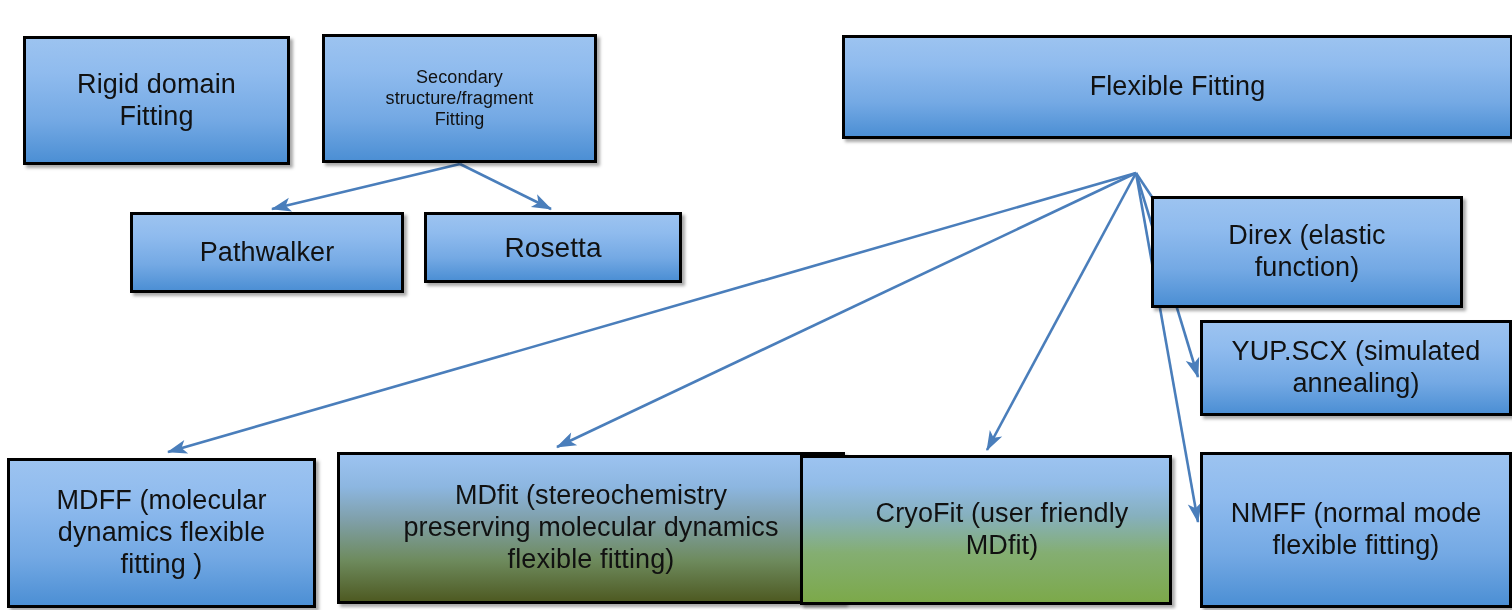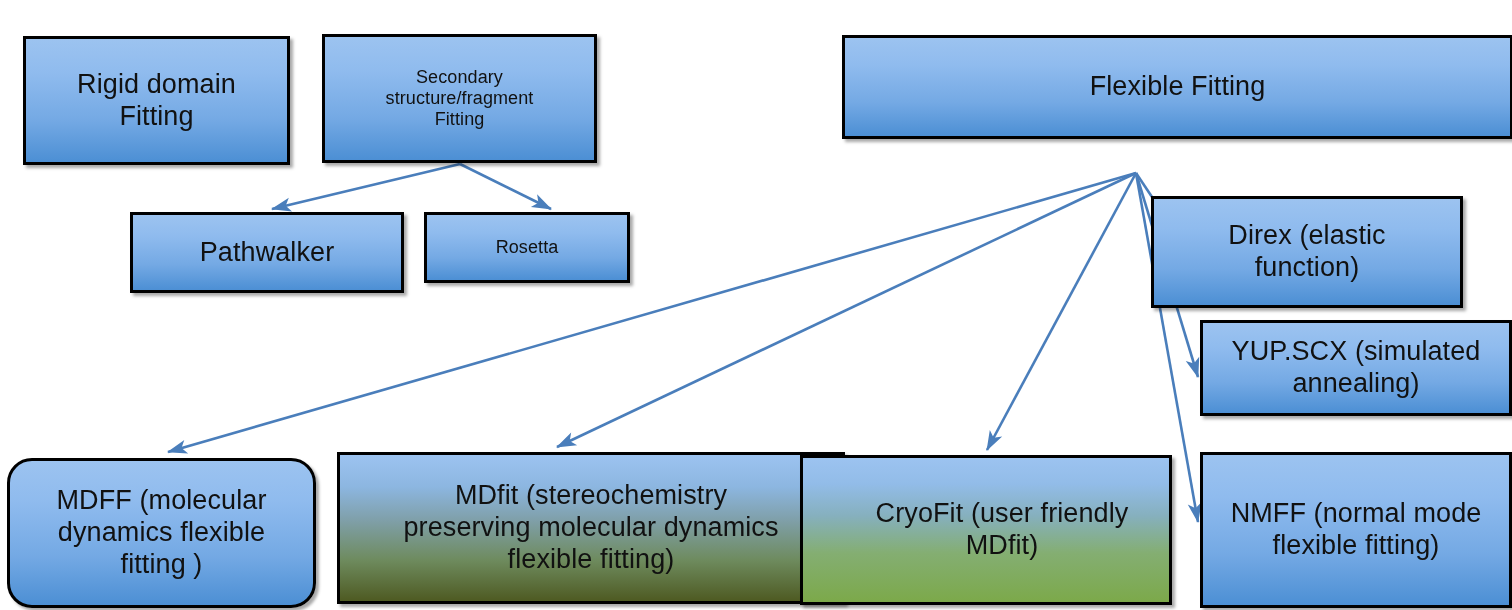--- a/index.html
+++ b/index.html
@@ -93,40 +93,40 @@
   </div>
 
   <div class="node fill-blue" style="left: 801px; top: 35px; width: 671px; height: 104px; font-size: 27px; margin-left: 41px;">
     <span class="node-text">Flexible Fitting</span>
   </div>
 
   <div class="node fill-blue" style="left: 130px; top: 212px; width: 274px; height: 81px; font-size: 27px;">
     <span class="node-text">Pathwalker</span>
   </div>
 
-  <div class="node fill-blue" style="left: 424px; top: 212px; width: 206px; height: 71px; font-size: 18px;">
+  <div class="node fill-blue" style="left: 424px; top: 212px; width: 258px; height: 71px; font-size: 28px;">
     <span class="node-text">Rosetta</span>
   </div>
 
   <div class="node fill-blue" style="left: 1151px; top: 196px; width: 312px; height: 112px; font-size: 27px;">
     <span class="node-text">Direx (elastic
 function)</span>
   </div>
 
   <div class="node fill-blue" style="left: 1200px; top: 320px; width: 312px; height: 96px; font-size: 27px;">
     <span class="node-text">YUP.SCX (simulated
 annealing)</span>
   </div>
 
   <div class="node fill-blue" style="left: 1200px; top: 452px; width: 312px; height: 156px; font-size: 27px;">
     <span class="node-text">NMFF (normal mode
 flexible fitting)</span>
   </div>
 
-  <div class="node fill-blue" style="left: 7px; top: 458px; width: 309px; height: 150px; font-size: 27px; border-radius: 25px;">
+  <div class="node fill-blue" style="left: 7px; top: 458px; width: 309px; height: 150px; font-size: 27px;">
     <span class="node-text">MDFF (molecular
 dynamics flexible
 fitting )</span>
   </div>
 
   <div class="node fill-blue-olive" style="left: 337px; top: 452px; width: 508px; height: 152px; font-size: 27px;">
     <span class="node-text">MDfit (stereochemistry
 preserving molecular dynamics
 flexible fitting)</span>
   </div>

